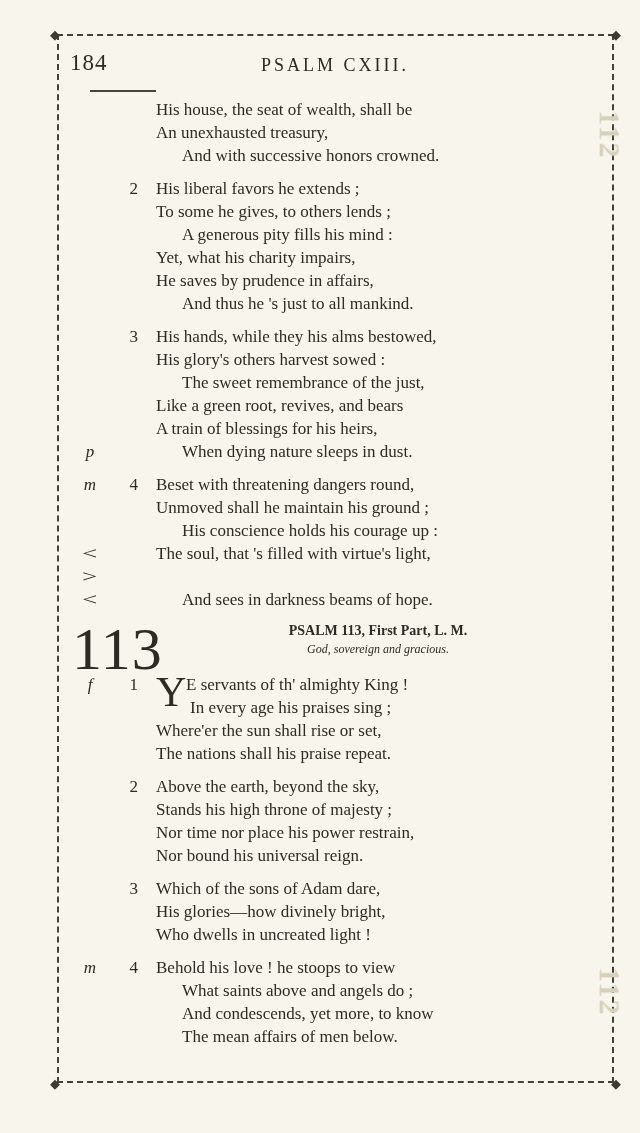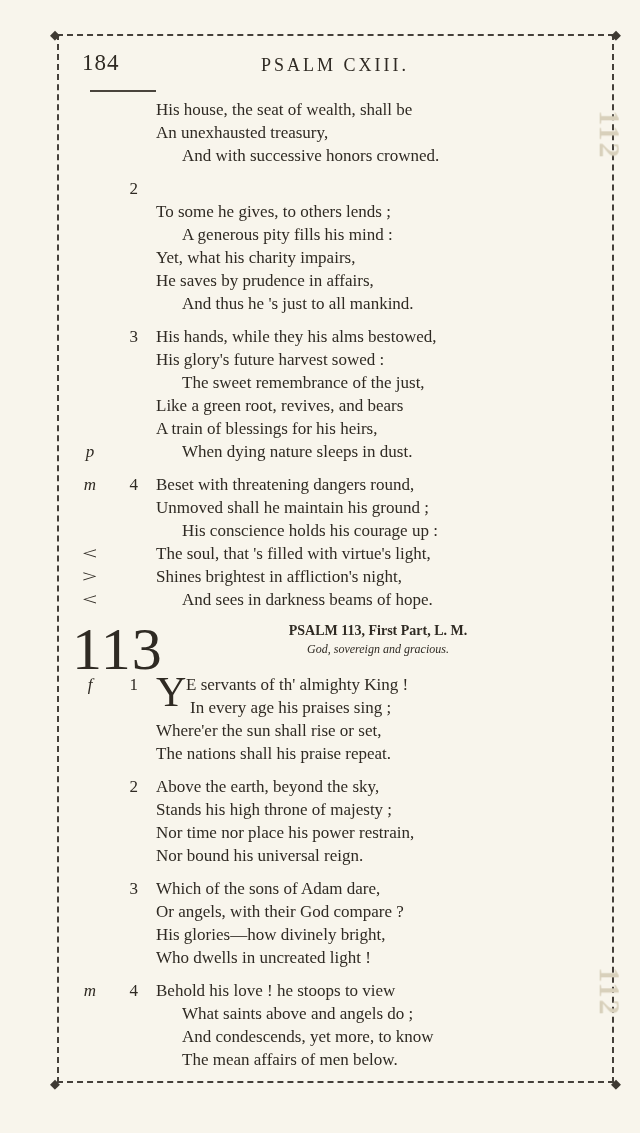--- a/index.html
+++ b/index.html
@@ -48,21 +48,21 @@
   .bleed.bottom { top: 975px; }
 
   .content {
     position: absolute;
     top: 48px; left: 70px; right: 40px;
   }
 
   
   .header { position: relative; height: 50px; }
   .page-num {
-    position: absolute; left: 12px; top: 2px;
+    position: absolute; left: 0; top: 2px;
     font-size: 23px; letter-spacing: 1px;
   }
   .page-num-rule {
     position: absolute; left: 20px; top: 42px;
     width: 66px; height: 2px; background: #4a443c;
   }
   .running-title {
     text-align: center; font-size: 18px;
     letter-spacing: 3px; padding-top: 7px;
   }
@@ -132,20 +132,21 @@
           <div class="line">
             <span class="mark"></span>
             <span class="num"></span>
             <span class="text i1">And with successive honors crowned.</span>
           </div>
         </div>
         <div class="stanza">
           <div class="line">
             <span class="mark"></span>
             <span class="num">2</span>
+            <span class="text i0">His liberal favors he extends ;</span>
           </div>
           <div class="line">
             <span class="mark"></span>
             <span class="num"></span>
             <span class="text i0">To some he gives, to others lends ;</span>
           </div>
           <div class="line">
             <span class="mark"></span>
             <span class="num"></span>
             <span class="text i1">A generous pity fills his mind :</span>
@@ -168,21 +169,21 @@
         </div>
         <div class="stanza">
           <div class="line">
             <span class="mark"></span>
             <span class="num">3</span>
             <span class="text i0">His hands, while they his alms bestowed,</span>
           </div>
           <div class="line">
             <span class="mark"></span>
             <span class="num"></span>
-            <span class="text i0">His glory's future harvest sowed :</span>
+            <span class="text i0">His glory's others harvest sowed :</span>
           </div>
           <div class="line">
             <span class="mark"></span>
             <span class="num"></span>
             <span class="text i1">The sweet remembrance of the just,</span>
           </div>
           <div class="line">
             <span class="mark"></span>
             <span class="num"></span>
             <span class="text i0">Like a green root, revives, and bears</span>
@@ -215,21 +216,20 @@
             <span class="text i1">His conscience holds his courage up :</span>
           </div>
           <div class="line">
             <span class="mark hairpin"><span>&lt;</span></span>
             <span class="num"></span>
             <span class="text i0">The soul, that 's filled with virtue's light,</span>
           </div>
           <div class="line">
             <span class="mark hairpin"><span>&gt;</span></span>
             <span class="num"></span>
-            <span class="text i0">Shines brightest in affliction's night,</span>
           </div>
           <div class="line">
             <span class="mark hairpin"><span>&lt;</span></span>
             <span class="num"></span>
             <span class="text i1">And sees in darkness beams of hope.</span>
           </div>
         </div>
       </div>
 
     <div class="section-heading">
@@ -288,25 +288,20 @@
         </div>
         <div class="stanza">
           <div class="line">
             <span class="mark"></span>
             <span class="num">3</span>
             <span class="text i0">Which of the sons of Adam dare,</span>
           </div>
           <div class="line">
             <span class="mark"></span>
             <span class="num"></span>
-            <span class="text i0">Or angels, with their God compare ?</span>
-          </div>
-          <div class="line">
-            <span class="mark"></span>
-            <span class="num"></span>
             <span class="text i0">His glories—how divinely bright,</span>
           </div>
           <div class="line">
             <span class="mark"></span>
             <span class="num"></span>
             <span class="text i0">Who dwells in uncreated light !</span>
           </div>
         </div>
         <div class="stanza">
           <div class="line">

